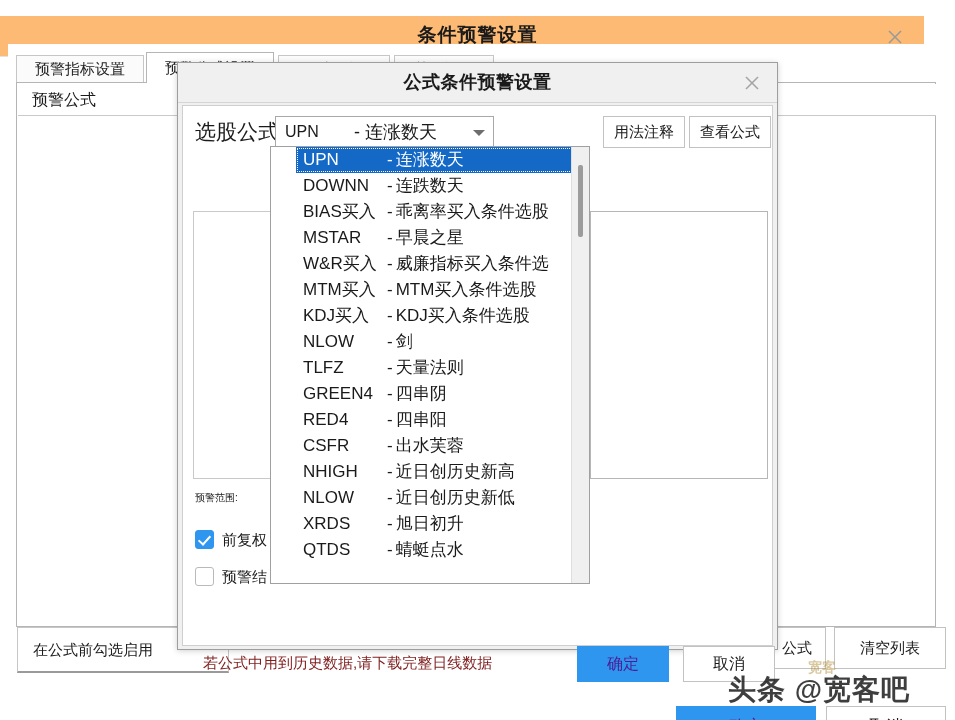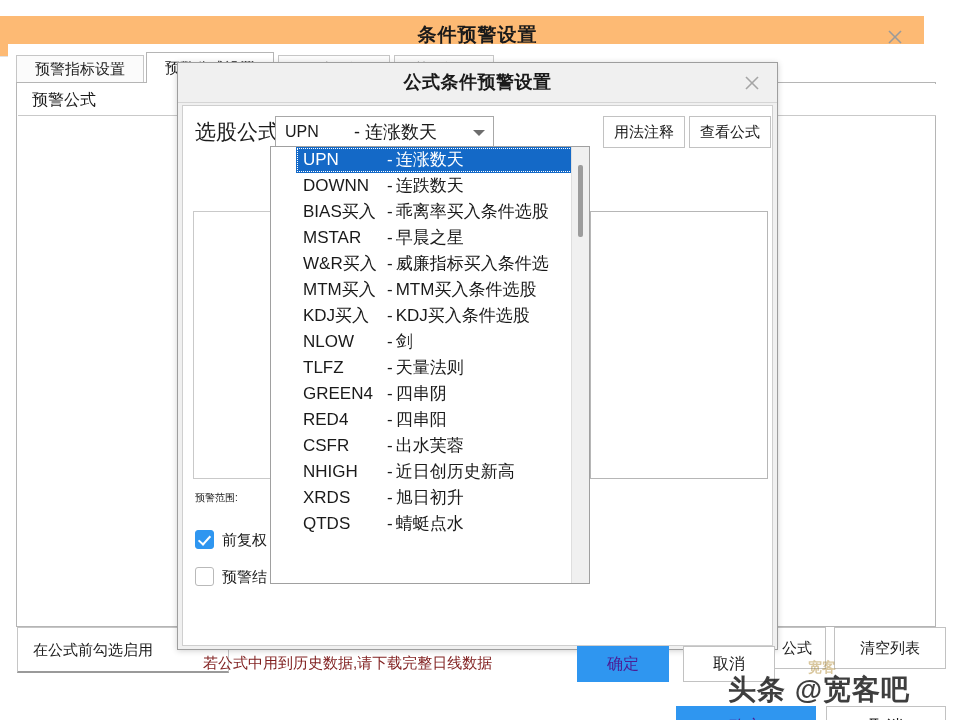--- a/index.html
+++ b/index.html
@@ -542,20 +542,21 @@
         <div class="dd-item"><span class="dd-code">MSTAR</span><span class="dd-sep">-</span><span>早晨之星</span></div>
         <div class="dd-item"><span class="dd-code">W&amp;R买入</span><span class="dd-sep">-</span><span>威廉指标买入条件选</span></div>
         <div class="dd-item"><span class="dd-code">MTM买入</span><span class="dd-sep">-</span><span>MTM买入条件选股</span></div>
         <div class="dd-item"><span class="dd-code">KDJ买入</span><span class="dd-sep">-</span><span>KDJ买入条件选股</span></div>
         <div class="dd-item"><span class="dd-code">NLOW</span><span class="dd-sep">-</span><span>剑</span></div>
         <div class="dd-item"><span class="dd-code">TLFZ</span><span class="dd-sep">-</span><span>天量法则</span></div>
         <div class="dd-item"><span class="dd-code">GREEN4</span><span class="dd-sep">-</span><span>四串阴</span></div>
         <div class="dd-item"><span class="dd-code">RED4</span><span class="dd-sep">-</span><span>四串阳</span></div>
         <div class="dd-item"><span class="dd-code">CSFR</span><span class="dd-sep">-</span><span>出水芙蓉</span></div>
         <div class="dd-item"><span class="dd-code">NHIGH</span><span class="dd-sep">-</span><span>近日创历史新高</span></div>
+        <div class="dd-item"><span class="dd-code">NLOW</span><span class="dd-sep">-</span><span>近日创历史新低</span></div>
         <div class="dd-item"><span class="dd-code">XRDS</span><span class="dd-sep">-</span><span>旭日初升</span></div>
         <div class="dd-item"><span class="dd-code">QTDS</span><span class="dd-sep">-</span><span>蜻蜓点水</span></div>
       </div>
     <div class="dd-scrollbar">
       <div class="dd-thumb"></div>
     </div>
   </div>
 
   <div class="watermark">
     <span>头条 @宽客吧</span>

